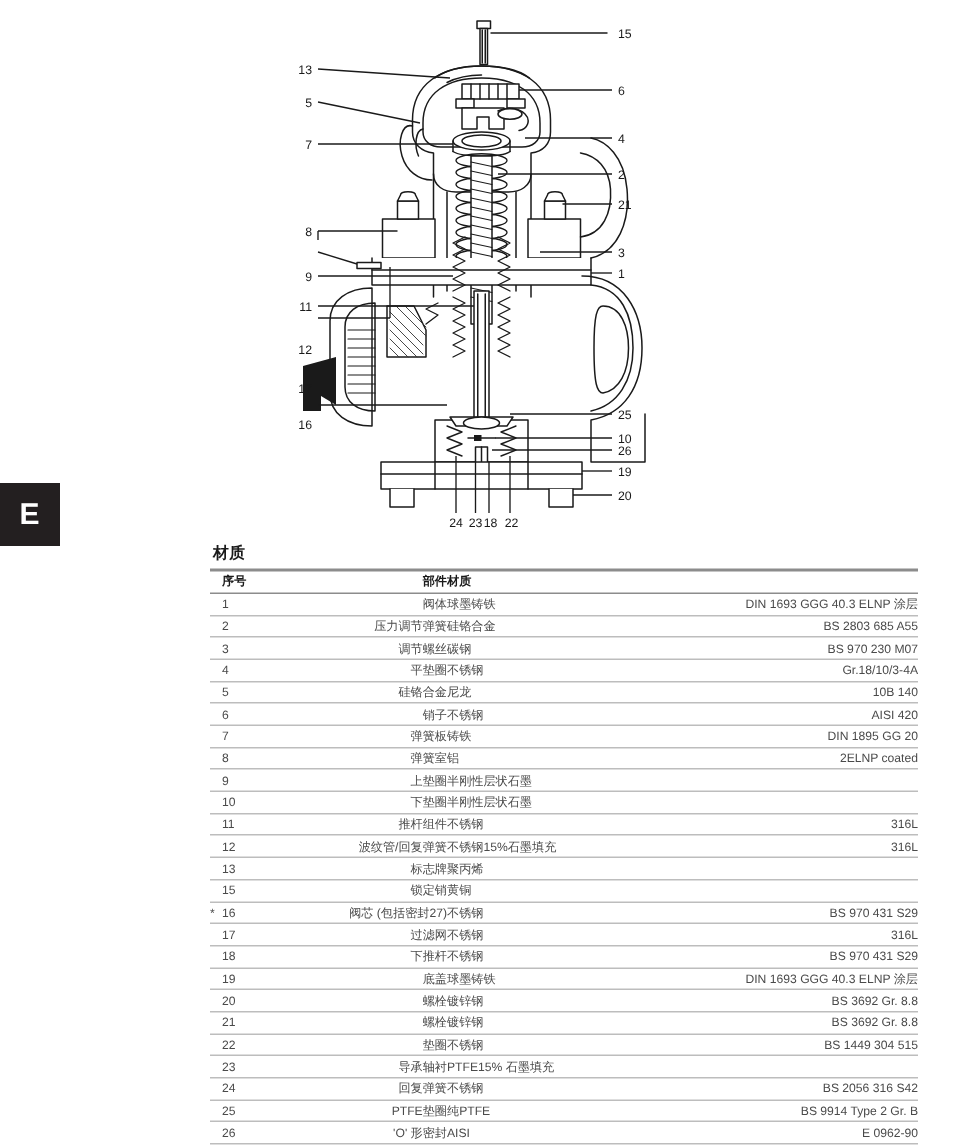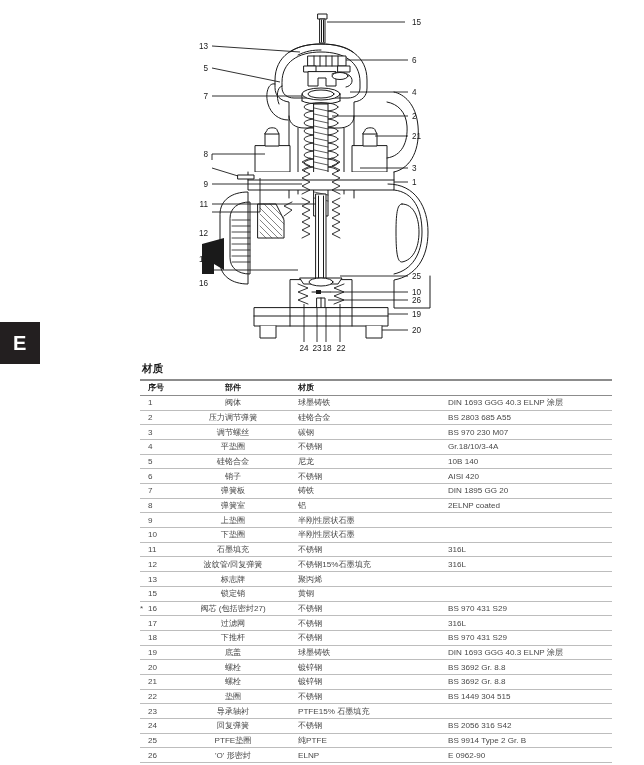--- a/index.html
+++ b/index.html
@@ -80,23 +80,23 @@
   }
   table.mat thead th {
     color: #1a1a1a;
     font-weight: bold;
     border-top: 2px solid #8c8c8c;
     border-bottom: 1.6px solid #8c8c8c;
     padding-bottom: 2.2px;
   }
   .c-star  { width: 8px;  text-align: left; padding-right: 1px; }
   .c-no    { width: 20px; text-align: left; }
-  .c-part  { width: 130px; text-align: center; }
+  .c-part  { width: 130px; text-align: right; }
   .c-mat   { width: 150px; text-align: left; }
-  .c-std   { text-align: left; padding-right: 2px; }
+  .c-std   { text-align: right; padding-right: 2px; }
   tbody tr:last-child td { border-bottom: 1.6px solid #8c8c8c; }
   .star-mark { color: #4a4a4a; font-size: 8.5px; }
 </style>
 </head>
 <body>
 
 <div id="section-tab">
   <span>E</span>
 </div>
 
@@ -405,21 +405,21 @@
         <tr>
           <td class="c-star"></td>
           <td class="c-no">10</td>
           <td class="c-part">下垫圈</td>
           <td class="c-mat">半刚性层状石墨</td>
           <td class="c-std"></td>
         </tr>
         <tr>
           <td class="c-star"></td>
           <td class="c-no">11</td>
-          <td class="c-part">石墨填充</td>
+          <td class="c-part">推杆组件</td>
           <td class="c-mat">不锈钢</td>
           <td class="c-std">316L</td>
         </tr>
         <tr>
           <td class="c-star"></td>
           <td class="c-no">12</td>
           <td class="c-part">波纹管/回复弹簧</td>
           <td class="c-mat">不锈钢15%石墨填充</td>
           <td class="c-std">316L</td>
         </tr>
@@ -504,21 +504,21 @@
           <td class="c-star"></td>
           <td class="c-no">25</td>
           <td class="c-part">PTFE垫圈</td>
           <td class="c-mat">纯PTFE</td>
           <td class="c-std">BS 9914 Type 2 Gr. B</td>
         </tr>
         <tr>
           <td class="c-star"></td>
           <td class="c-no">26</td>
           <td class="c-part">'O' 形密封</td>
-          <td class="c-mat">ELNP</td>
+          <td class="c-mat">AISI</td>
           <td class="c-std">E 0962-90</td>
         </tr>
         <tr>
           <td class="c-star star-mark">*</td>
           <td class="c-no">27</td>
           <td class="c-part">阀芯 'O' 形密封</td>
           <td class="c-mat">EDPM</td>
           <td class="c-std">E 0962-90</td>
         </tr>
       </tbody>

